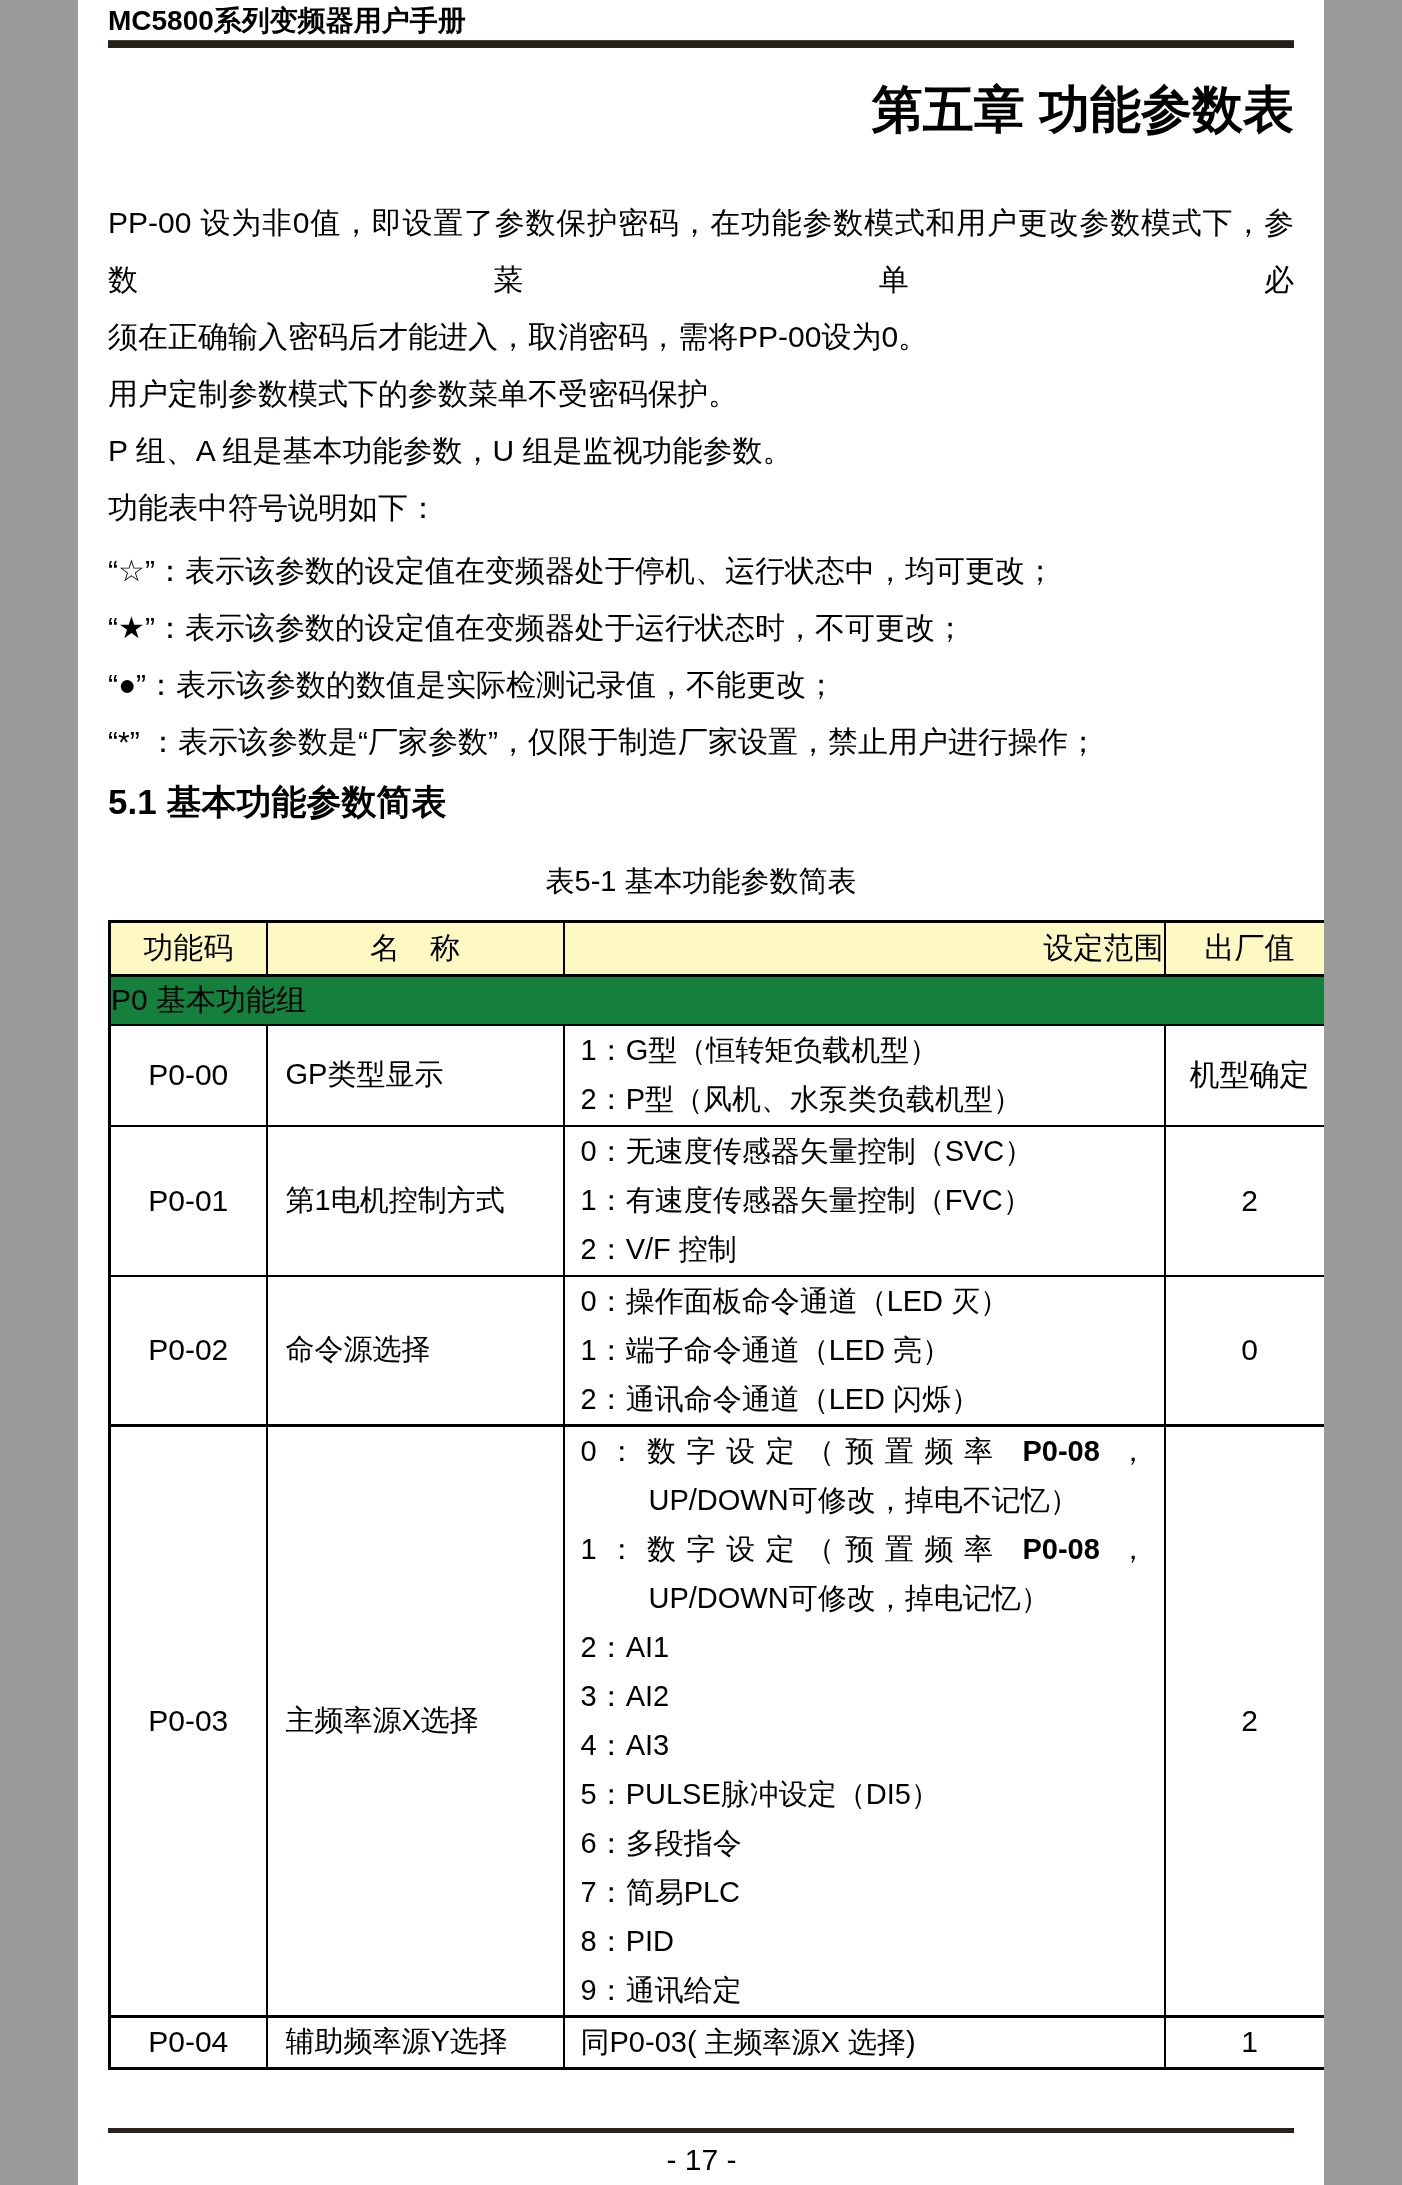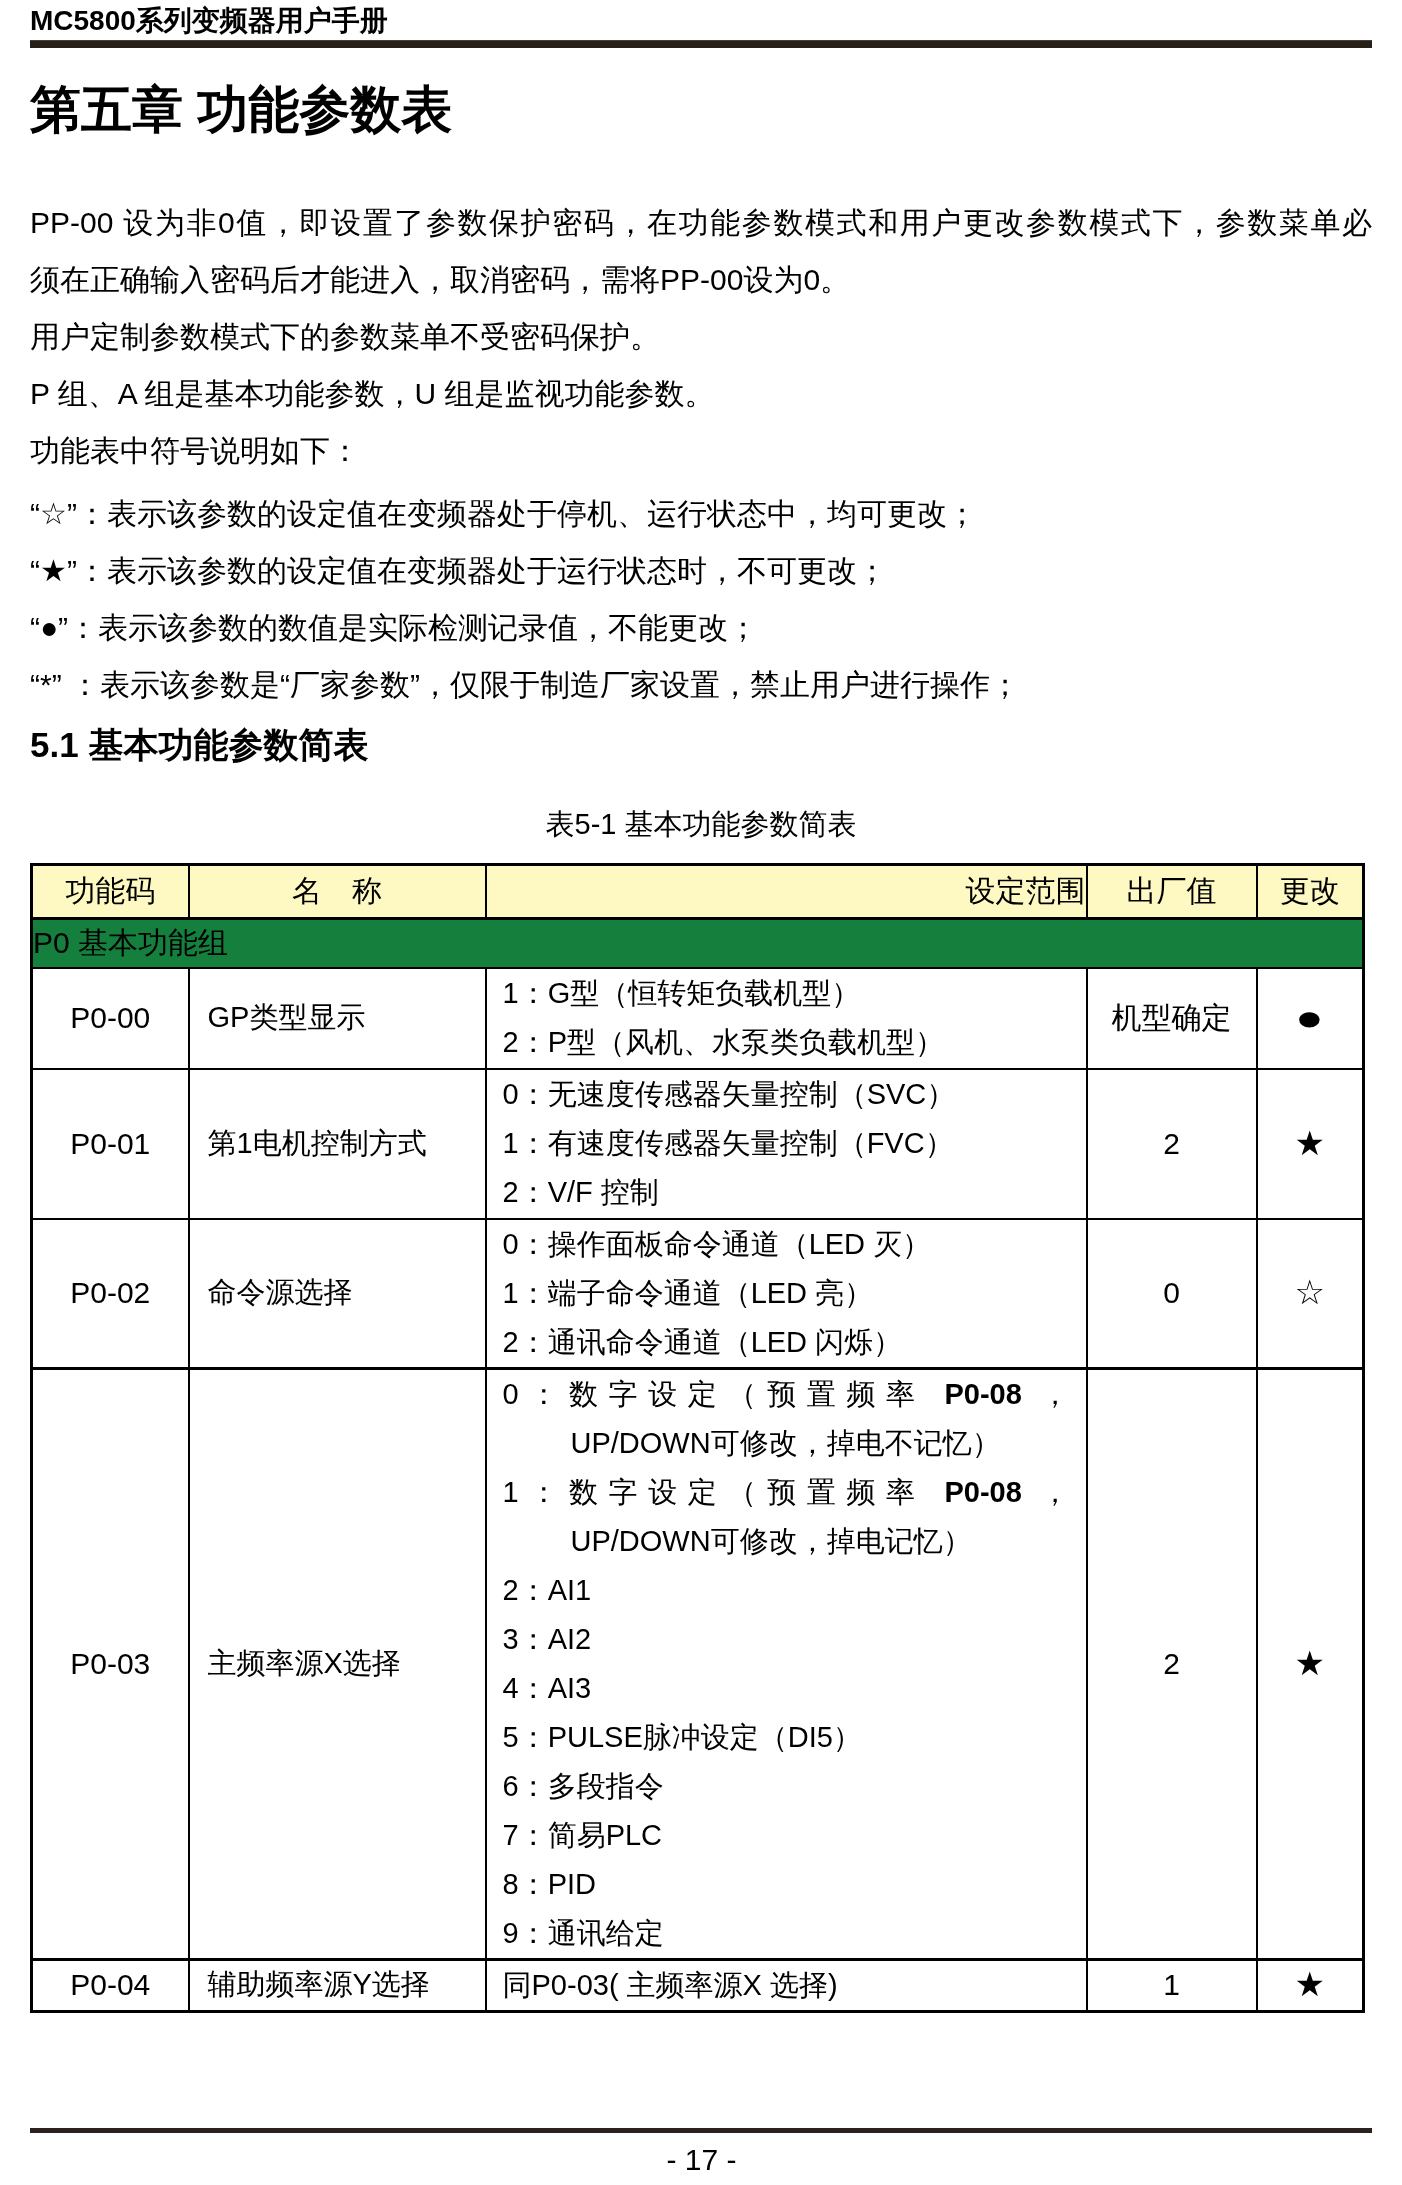--- a/index.html
+++ b/index.html
@@ -1,18 +1,18 @@
 <!DOCTYPE html>
 <html lang="zh"><head>
 <meta charset="utf-8">
 <style>
   html,body{margin:0;padding:0;background:#9a9a9a;}
   .page{
     position:relative;
-    width:1402px;height:2185px;
+    width:1246px;height:2185px;
     background:#ffffff;
     color:#000;
     font-family:"Liberation Sans","DejaVu Sans",sans-serif;
     overflow:hidden;
     margin:0 auto;
   }
   .content{padding:0 30px;}
 
   
   .doc-header{
@@ -24,21 +24,21 @@
   .header-rule{
     margin-top:3px;
     height:7px;
     background:#262019;
     border-top:1px solid #4a403a;
   }
 
   
   .chapter-title{
     margin:30px 0 0 0;
-    text-align:left;
+    text-align:right;
     font-size:51px;
     line-height:64px;
     font-weight:bold;
   }
 
   
   .paragraphs{margin-top:52px;}
   .body-line{
     margin:0;
     font-size:30px;

